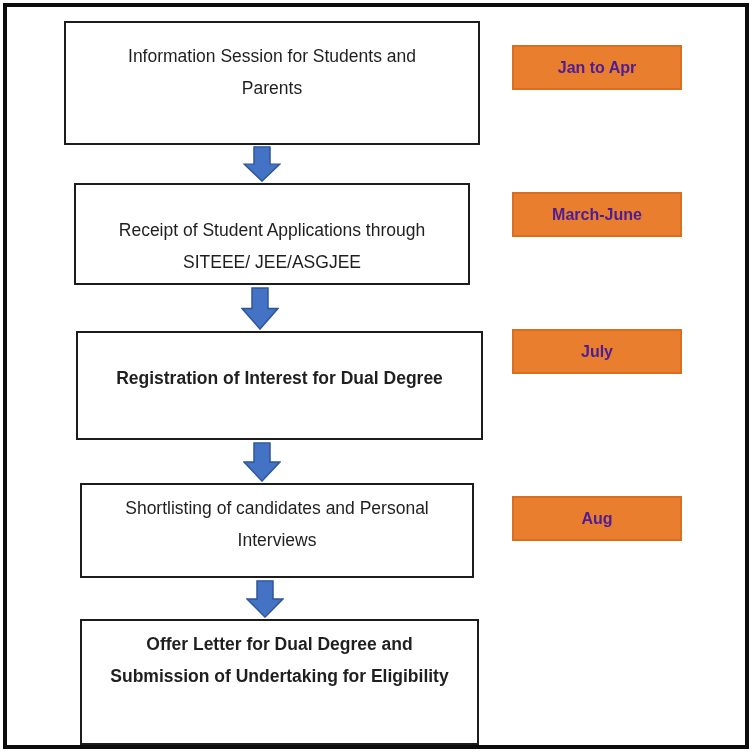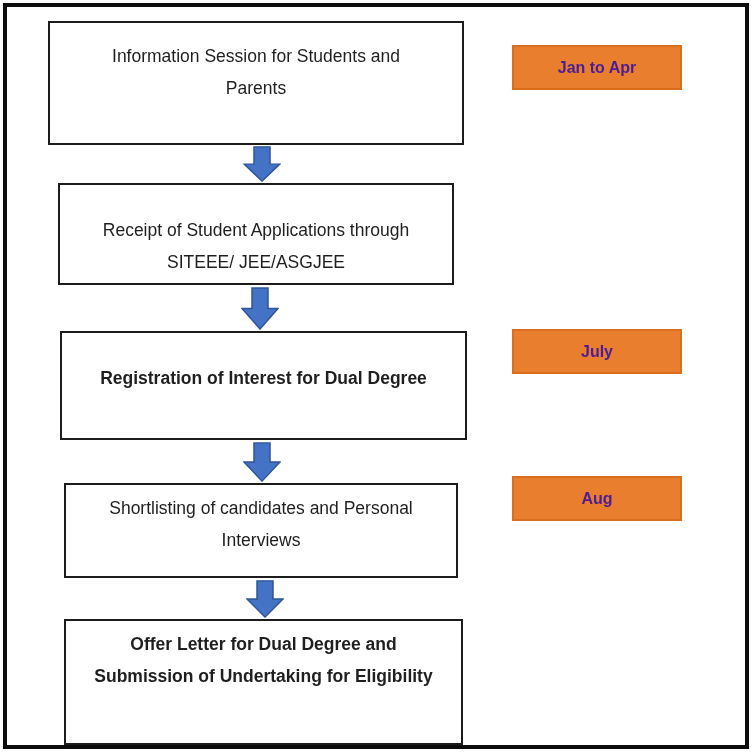--- a/index.html
+++ b/index.html
@@ -21,20 +21,21 @@
     box-sizing:border-box;
     background:#ffffff;
     border:2px solid #1c1c1c;
     display:flex;
     justify-content:center;
     align-items:flex-start;
     text-align:center;
     color:#1f1f1f;
     font-size:17.5px;
     line-height:1.8;
+    margin-left:16px;
   }
   .box span{white-space:pre-line;display:block;}
   .box1{left:48px;top:21px;width:416px;height:124px;padding-top:18px;}
   .box2{left:58px;top:183px;width:396px;height:102px;padding-top:30px;}
   .box3{left:60px;top:331px;width:407px;height:109px;padding-top:30px;font-weight:bold;}
   .box4{left:64px;top:483px;width:394px;height:95px;padding-top:8px;}
   .box5{left:64px;top:619px;width:399px;height:126px;padding-top:8px;font-weight:bold;}
   .tag{
     position:absolute;
     left:512px;width:170px;height:45px;
@@ -42,21 +43,21 @@
     background:#E87E2E;
     border:2px solid #D96E1E;
     display:flex;align-items:center;justify-content:center;
     font-weight:bold;
     font-size:16px;
     color:#4c1d95;
   }
   .tag1{top:45px}
   .tag2{top:192px}
   .tag3{top:329px}
-  .tag4{top:476px}
+  .tag4{top:496px}
   .tag5{top:624px}
   .arrow{position:absolute;display:block;}
   .arrow1{left:243px;top:146px;height:36px;}
   .arrow2{left:241px;top:287px;height:43px;}
   .arrow3{left:243px;top:442px;height:40px;}
   .arrow4{left:246px;top:580px;height:38px;}
 </style>
 </head>
 <body>
 
@@ -71,20 +72,23 @@
     <span>Jan to Apr</span>
   </div>
 
   <svg class="arrow arrow1" width="38" viewBox="0 0 38 44" preserveAspectRatio="none">
     <polygon points="11,1 27,1 27,22 37,22 19,43 1,22 11,22" fill="#4472C4" stroke="#2E5597" stroke-width="1.5"></polygon>
   </svg>
 
   <div class="box box2">
     <span>Receipt of Student Applications through
 SITEEE/ JEE/ASGJEE</span>
+  </div>
+  <div class="tag tag2">
+    <span>March-June</span>
   </div>
 
   <svg class="arrow arrow2" width="38" viewBox="0 0 38 44" preserveAspectRatio="none">
     <polygon points="11,1 27,1 27,22 37,22 19,43 1,22 11,22" fill="#4472C4" stroke="#2E5597" stroke-width="1.5"></polygon>
   </svg>
 
   <div class="box box3">
     <span>Registration of Interest for Dual Degree</span>
   </div>
   <div class="tag tag3">

